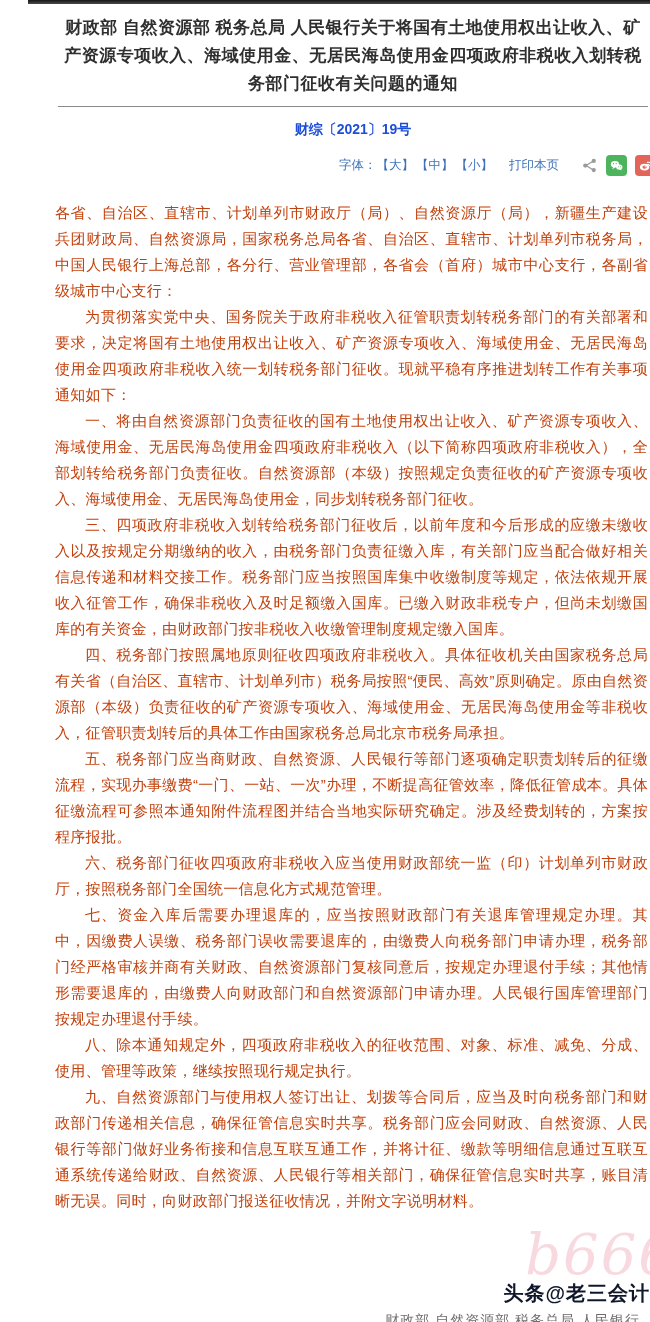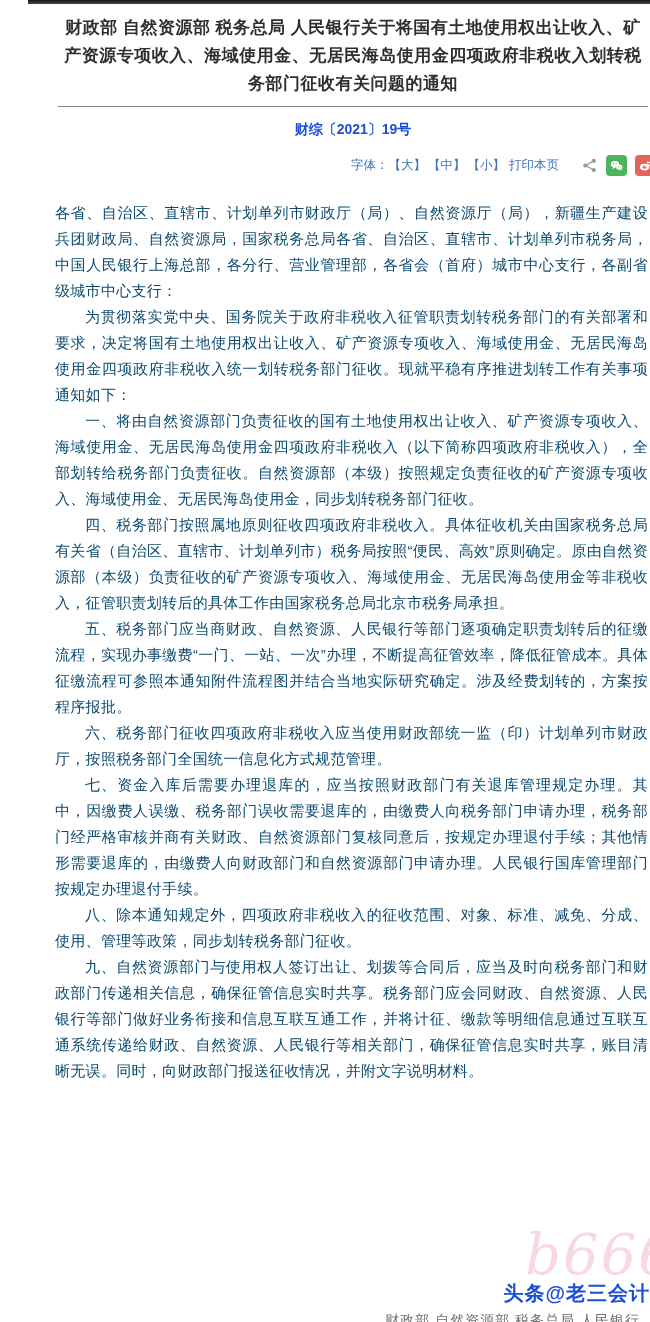--- a/index.html
+++ b/index.html
@@ -56,21 +56,21 @@
     color: #3e72b8;
     text-align: center;
   }
   .toolbar .tb-label { color: #3e72b8; }
   .toolbar a.tb-btn {
     color: #3e72b8;
     text-decoration: none;
     cursor: pointer;
     margin-right: 2px;
   }
-  .toolbar a.print { margin-left: 2px; margin-right: 14px; }
+  .toolbar a.print { margin-left: 14px; margin-right: 14px; }
   .toolbar .icon {
     display: inline-flex;
     align-items: center;
     justify-content: center;
     margin-left: 8px;
     cursor: pointer;
   }
   .icon-badge {
     width: 21px; height: 21px;
     border-radius: 4px;
@@ -83,21 +83,21 @@
 
   
   .doc-body {
     margin-top: 24px;
     padding: 0 30px 0 27px;
   }
   .doc-body p {
     margin: 0;
     font-size: 15px;
     line-height: 26px;
-    color: #0c4a6e;
+    color: #c2410c;
     text-align: justify;
     letter-spacing: 0.3px;
   }
   .doc-body p.indent { text-indent: 2em; }
 
   
   .pink-watermark {
     position: absolute;
     right: 2px; top: 1222px;
     font-family: "DejaVu Serif", serif;
@@ -105,21 +105,21 @@
     font-size: 56px;
     color: rgba(228, 130, 150, 0.30);
     letter-spacing: 2px;
     pointer-events: none;
   }
   .toutiao-watermark {
     position: absolute;
     right: 28px; top: 1280px;
     font-size: 20px;
     font-weight: bold;
-    color: #1d4ed8;
+    color: #0f172a;
     letter-spacing: 1px;
   }
   .signature {
     position: absolute;
     right: 38px; top: 1312px;
     font-size: 14px;
     color: #6d6d6d;
     letter-spacing: 1px;
     white-space: nowrap;
   }
@@ -180,25 +180,26 @@
           </svg>
         </span>
       </span>
     </div>
   </header>
 
   <main class="doc-body" id="body-container">
       <p>各省、自治区、直辖市、计划单列市财政厅（局）、自然资源厅（局），新疆生产建设兵团财政局、自然资源局，国家税务总局各省、自治区、直辖市、计划单列市税务局，中国人民银行上海总部，各分行、营业管理部，各省会（首府）城市中心支行，各副省级城市中心支行：</p>
       <p class="indent">为贯彻落实党中央、国务院关于政府非税收入征管职责划转税务部门的有关部署和要求，决定将国有土地使用权出让收入、矿产资源专项收入、海域使用金、无居民海岛使用金四项政府非税收入统一划转税务部门征收。现就平稳有序推进划转工作有关事项通知如下：</p>
       <p class="indent">一、将由自然资源部门负责征收的国有土地使用权出让收入、矿产资源专项收入、海域使用金、无居民海岛使用金四项政府非税收入（以下简称四项政府非税收入），全部划转给税务部门负责征收。自然资源部（本级）按照规定负责征收的矿产资源专项收入、海域使用金、无居民海岛使用金，同步划转税务部门征收。</p>
+      <p class="indent">三、四项政府非税收入划转给税务部门征收后，以前年度和今后形成的应缴未缴收入以及按规定分期缴纳的收入，由税务部门负责征缴入库，有关部门应当配合做好相关信息传递和材料交接工作。税务部门应当按照国库集中收缴制度等规定，依法依规开展收入征管工作，确保非税收入及时足额缴入国库。已缴入财政非税专户，但尚未划缴国库的有关资金，由财政部门按非税收入收缴管理制度规定缴入国库。</p>
       <p class="indent">四、税务部门按照属地原则征收四项政府非税收入。具体征收机关由国家税务总局有关省（自治区、直辖市、计划单列市）税务局按照“便民、高效”原则确定。原由自然资源部（本级）负责征收的矿产资源专项收入、海域使用金、无居民海岛使用金等非税收入，征管职责划转后的具体工作由国家税务总局北京市税务局承担。</p>
       <p class="indent">五、税务部门应当商财政、自然资源、人民银行等部门逐项确定职责划转后的征缴流程，实现办事缴费“一门、一站、一次”办理，不断提高征管效率，降低征管成本。具体征缴流程可参照本通知附件流程图并结合当地实际研究确定。涉及经费划转的，方案按程序报批。</p>
       <p class="indent">六、税务部门征收四项政府非税收入应当使用财政部统一监（印）计划单列市财政厅，按照税务部门全国统一信息化方式规范管理。</p>
       <p class="indent">七、资金入库后需要办理退库的，应当按照财政部门有关退库管理规定办理。其中，因缴费人误缴、税务部门误收需要退库的，由缴费人向税务部门申请办理，税务部门经严格审核并商有关财政、自然资源部门复核同意后，按规定办理退付手续；其他情形需要退库的，由缴费人向财政部门和自然资源部门申请办理。人民银行国库管理部门按规定办理退付手续。</p>
-      <p class="indent">八、除本通知规定外，四项政府非税收入的征收范围、对象、标准、减免、分成、使用、管理等政策，同步划转税务部门征收。</p>
+      <p class="indent">八、除本通知规定外，四项政府非税收入的征收范围、对象、标准、减免、分成、使用、管理等政策，继续按照现行规定执行。</p>
       <p class="indent">九、自然资源部门与使用权人签订出让、划拨等合同后，应当及时向税务部门和财政部门传递相关信息，确保征管信息实时共享。税务部门应会同财政、自然资源、人民银行等部门做好业务衔接和信息互联互通工作，并将计征、缴款等明细信息通过互联互通系统传递给财政、自然资源、人民银行等相关部门，确保征管信息实时共享，账目清晰无误。同时，向财政部门报送征收情况，并附文字说明材料。</p>
     </main>
 
   <div class="pink-watermark">b666</div>
   <div class="toutiao-watermark">头条@老三会计</div>
   <div class="signature">财政部 自然资源部 税务总局 人民银行</div>
 
 </div>
 
 </body></html>

